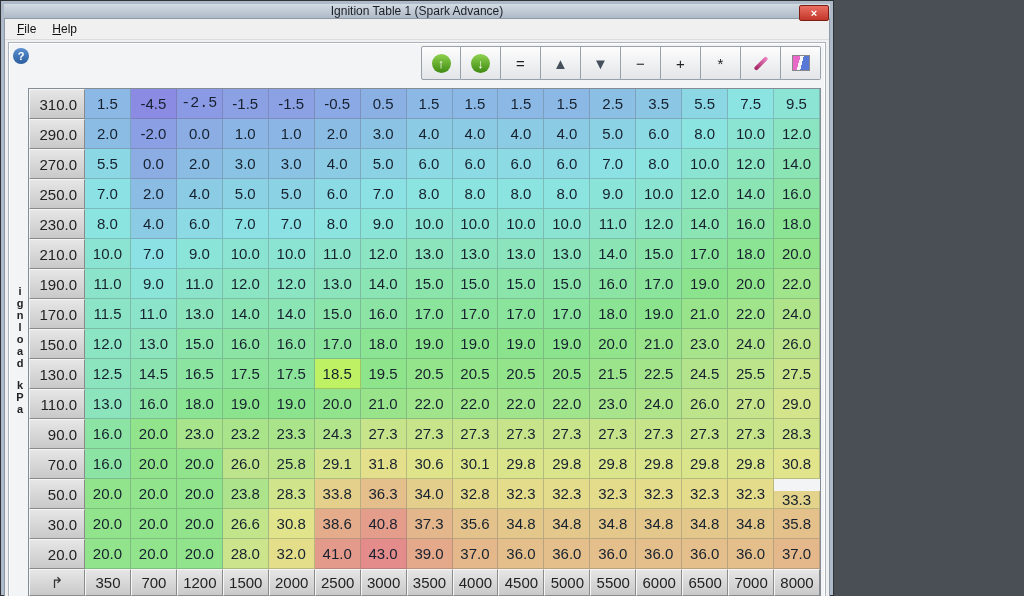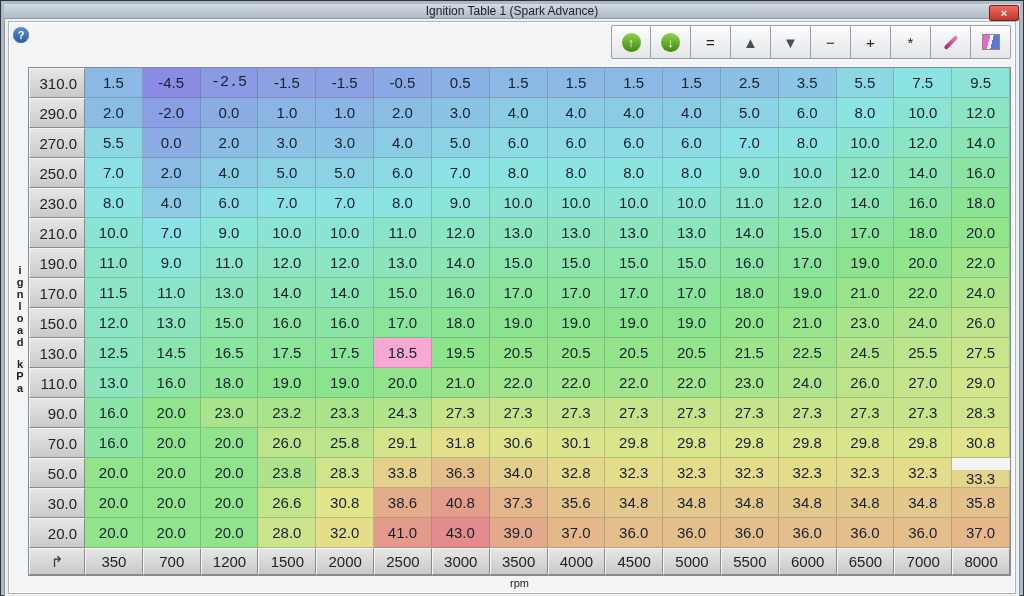--- a/index.html
+++ b/index.html
@@ -1,18 +1,18 @@
 <!DOCTYPE html>
 <html><head>
 <meta charset="utf-8">
 <style>
   * { box-sizing: border-box; margin: 0; padding: 0; }
   html,body { width:1024px; height:596px; overflow:hidden; background:#4a4f56;
               font-family:"Liberation Sans", sans-serif; }
-  .window { width:1024px; height:596px; border:1px solid #2f3338;
+  .window { width:834px; height:596px; border:1px solid #2f3338;
             background:#aebac7; padding:3px; display:flex; flex-direction:column; }
   
   .titlebar { height:20px; position:relative; display:flex; align-items:center;
               justify-content:center;
               background:linear-gradient(#d3dbe4,#aebac7); }
   .titlebar .title { font-size:12px; color:#1b1f24; }
   .closebtn { position:absolute; right:1px; top:1px; width:30px; height:16px;
               background:linear-gradient(#ea6e62,#c2372a); border:1px solid #7e1d14;
               border-radius:2px; color:#fff; font-size:11px; font-weight:bold;
               display:flex; align-items:center; justify-content:center; cursor:pointer; }
@@ -91,20 +91,24 @@
 
   <div class="titlebar">
     <span class="title">Ignition Table 1 (Spark Advance)</span>
     <span class="closebtn">
       <span>×</span>
     </span>
   </div>
 
   <div class="client">
 
+    <div class="menubar">
+      <span class="menu-item"><u>F</u><span>ile</span></span>
+      <span class="menu-item"><u>H</u><span>elp</span></span>
+    </div>
 
 
     <div class="main">
       <div class="topstrip">
         <span class="helpicon">?</span>
         <div class="toolbar" id="toolbar">
             <div class="tool">
               <span class="circ">↑</span>
             </div>
             <div class="tool">
@@ -305,21 +309,21 @@
               <div class="cell val" style="background: rgb(153, 228, 139);">21.0</div>
               <div class="cell val" style="background: rgb(167, 228, 139);">23.0</div>
               <div class="cell val" style="background: rgb(175, 228, 139);">24.0</div>
               <div class="cell val" style="background: rgb(190, 228, 139);">26.0</div>
               <div class="cell axis ycell">130.0</div>
               <div class="cell val" style="background: rgb(139, 228, 190);">12.5</div>
               <div class="cell val" style="background: rgb(139, 228, 175);">14.5</div>
               <div class="cell val" style="background: rgb(139, 228, 160);">16.5</div>
               <div class="cell val" style="background: rgb(139, 228, 153);">17.5</div>
               <div class="cell val" style="background: rgb(139, 228, 153);">17.5</div>
-              <div class="cell val" style="background: #f9a8d4;">18.5</div>
+              <div class="cell val" style="background: #bef264;">18.5</div>
               <div class="cell val" style="background: rgb(141, 228, 139);">19.5</div>
               <div class="cell val" style="background: rgb(148, 228, 139);">20.5</div>
               <div class="cell val" style="background: rgb(148, 228, 139);">20.5</div>
               <div class="cell val" style="background: rgb(148, 228, 139);">20.5</div>
               <div class="cell val" style="background: rgb(148, 228, 139);">20.5</div>
               <div class="cell val" style="background: rgb(156, 228, 139);">21.5</div>
               <div class="cell val" style="background: rgb(163, 228, 139);">22.5</div>
               <div class="cell val" style="background: rgb(179, 228, 139);">24.5</div>
               <div class="cell val" style="background: rgb(187, 228, 139);">25.5</div>
               <div class="cell val" style="background: rgb(201, 228, 139);">27.5</div>

